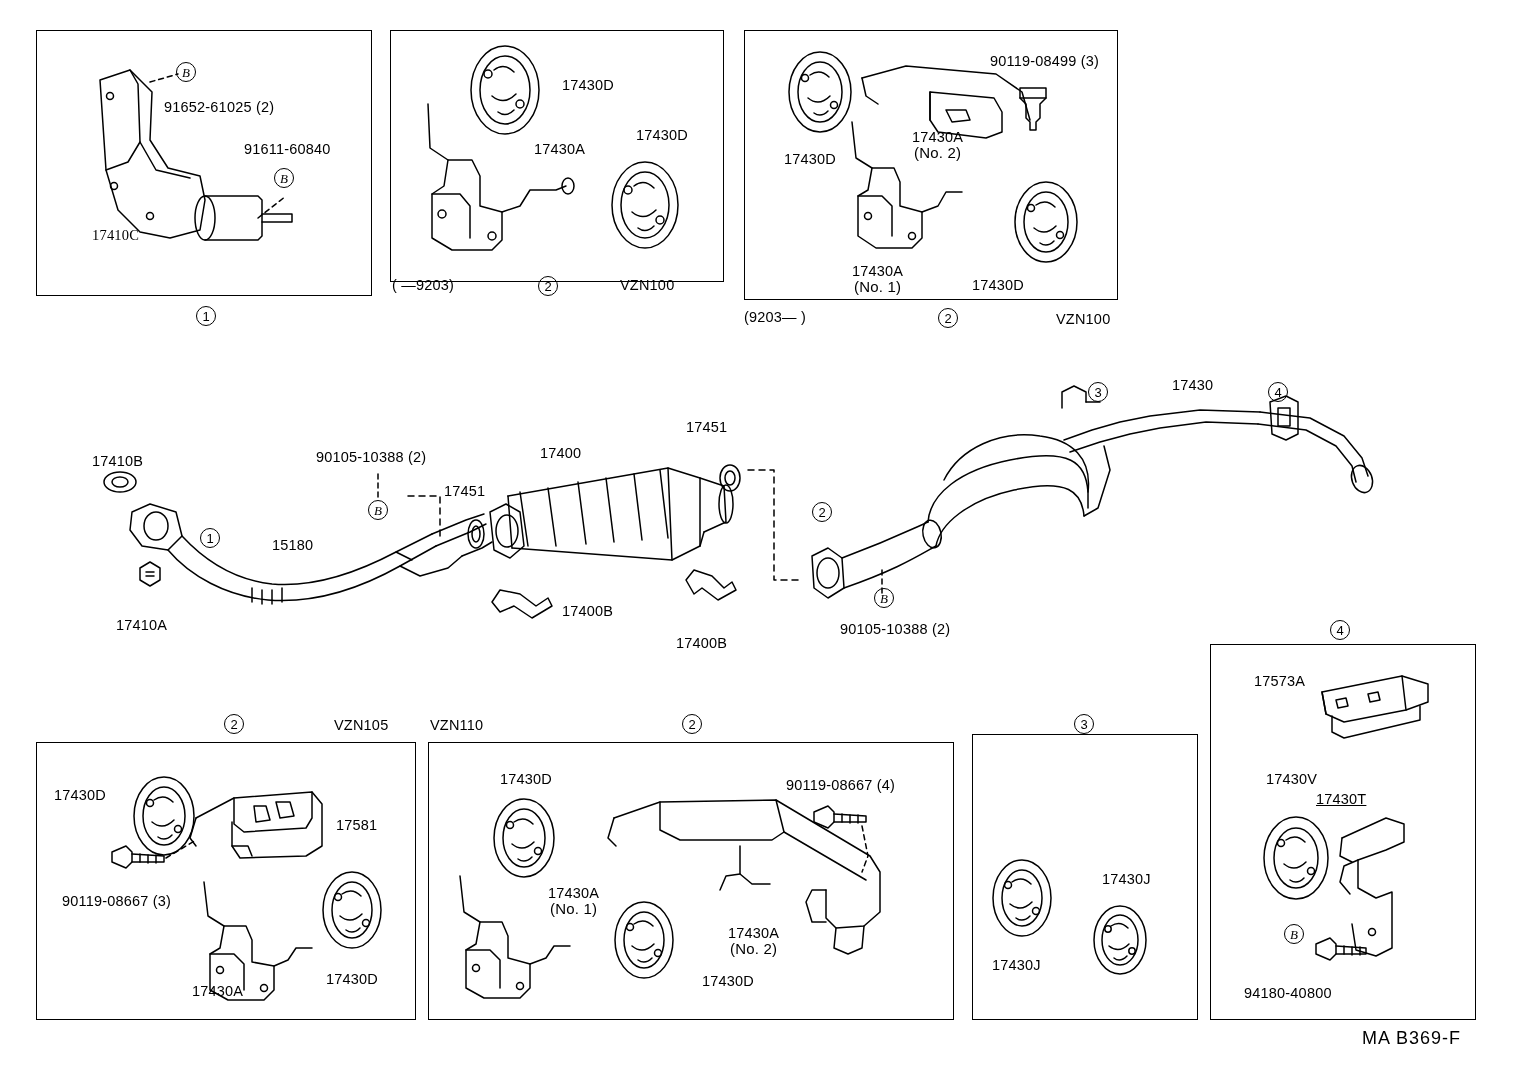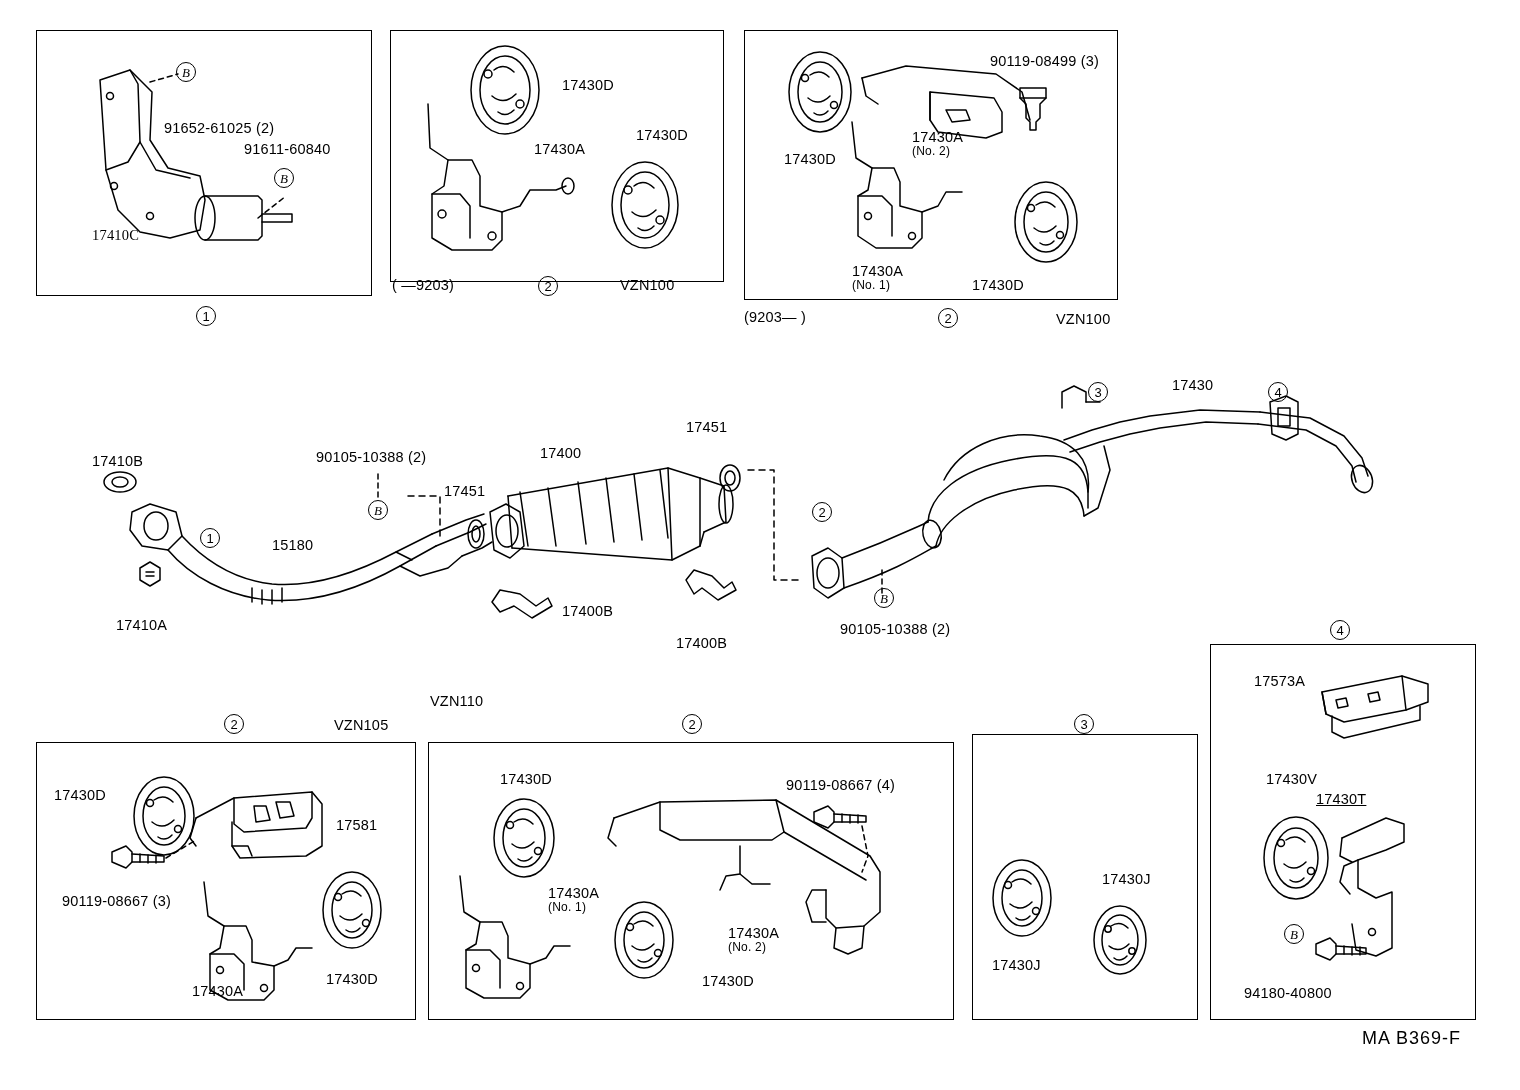--- a/index.html
+++ b/index.html
@@ -46,21 +46,21 @@
   }
   svg.ov {
     position: absolute;
     left: 0;
     top: 0;
     width: 1520px;
     height: 1090px;
     pointer-events: none;
   }
   .stack { display:block; }
-  .stack .sub { font-size: 12px; display:block; text-align:left; }
+  .stack .sub { font-size: 15px; display:block; text-align:center; }
   .footer {
     position: absolute;
     font-size: 18px;
     letter-spacing: 1px;
     font-family: "Liberation Sans", sans-serif;
   }
 </style>
 </head>
 <body>
 
@@ -297,21 +297,21 @@
 
   <div class="panel" style="left:36px; top:30px; width:336px; height:266px;"></div>
   <div class="panel" style="left:390px; top:30px; width:334px; height:252px;"></div>
   <div class="panel" style="left:744px; top:30px; width:374px; height:270px;"></div>
   <div class="panel" style="left:36px; top:742px; width:380px; height:278px;"></div>
   <div class="panel" style="left:428px; top:742px; width:526px; height:278px;"></div>
   <div class="panel" style="left:972px; top:734px; width:226px; height:286px;"></div>
   <div class="panel" style="left:1210px; top:644px; width:266px; height:376px;"></div>
 
   <div class="circ b" style="left:176px; top:62px;">B</div>
-  <div class="lbl" style="left:164px; top:100px;margin-top:21px;">91652-61025 (2)</div>
+  <div class="lbl" style="left:164px; top:100px;">91652-61025 (2)</div>
   <div class="lbl" style="left:244px; top:142px;">91611-60840</div>
   <div class="circ b" style="left:274px; top:168px;">B</div>
   <div class="lbl" style="left:92px; top:228px;font-family:Liberation Serif, serif;">17410C</div>
   <div class="circ" style="left:196px; top:306px;">1</div>
 
   <div class="lbl" style="left:562px; top:78px;">17430D</div>
   <div class="lbl" style="left:534px; top:142px;">17430A</div>
   <div class="lbl" style="left:636px; top:128px;">17430D</div>
   <div class="lbl" style="left:392px; top:278px;">(      —9203)</div>
   <div class="circ" style="left:538px; top:276px;">2</div>
@@ -351,21 +351,21 @@
   <div class="circ" style="left:1268px; top:382px;">4</div>
 
   <div class="circ" style="left:224px; top:714px;">2</div>
   <div class="lbl" style="left:334px; top:718px;">VZN105</div>
   <div class="lbl" style="left:54px; top:788px;">17430D</div>
   <div class="lbl" style="left:336px; top:818px;">17581</div>
   <div class="lbl" style="left:62px; top:894px;">90119-08667 (3)</div>
   <div class="lbl" style="left:192px; top:984px;">17430A</div>
   <div class="lbl" style="left:326px; top:972px;">17430D</div>
 
-  <div class="lbl" style="left:430px; top:694px;">VZN110</div>
+  <div class="lbl" style="left:430px; top:718px;">VZN110</div>
   <div class="circ" style="left:682px; top:714px;">2</div>
   <div class="lbl" style="left:500px; top:772px;">17430D</div>
   <div class="lbl" style="left:786px; top:778px;">90119-08667 (4)</div>
   <div class="lbl stack" style="left:548px; top:886px;">
     <span>17430A</span>
     <span class="sub">(No. 1)</span>
   </div>
   <div class="lbl stack" style="left:728px; top:926px;">
     <span>17430A</span>
     <span class="sub">(No. 2)</span>

